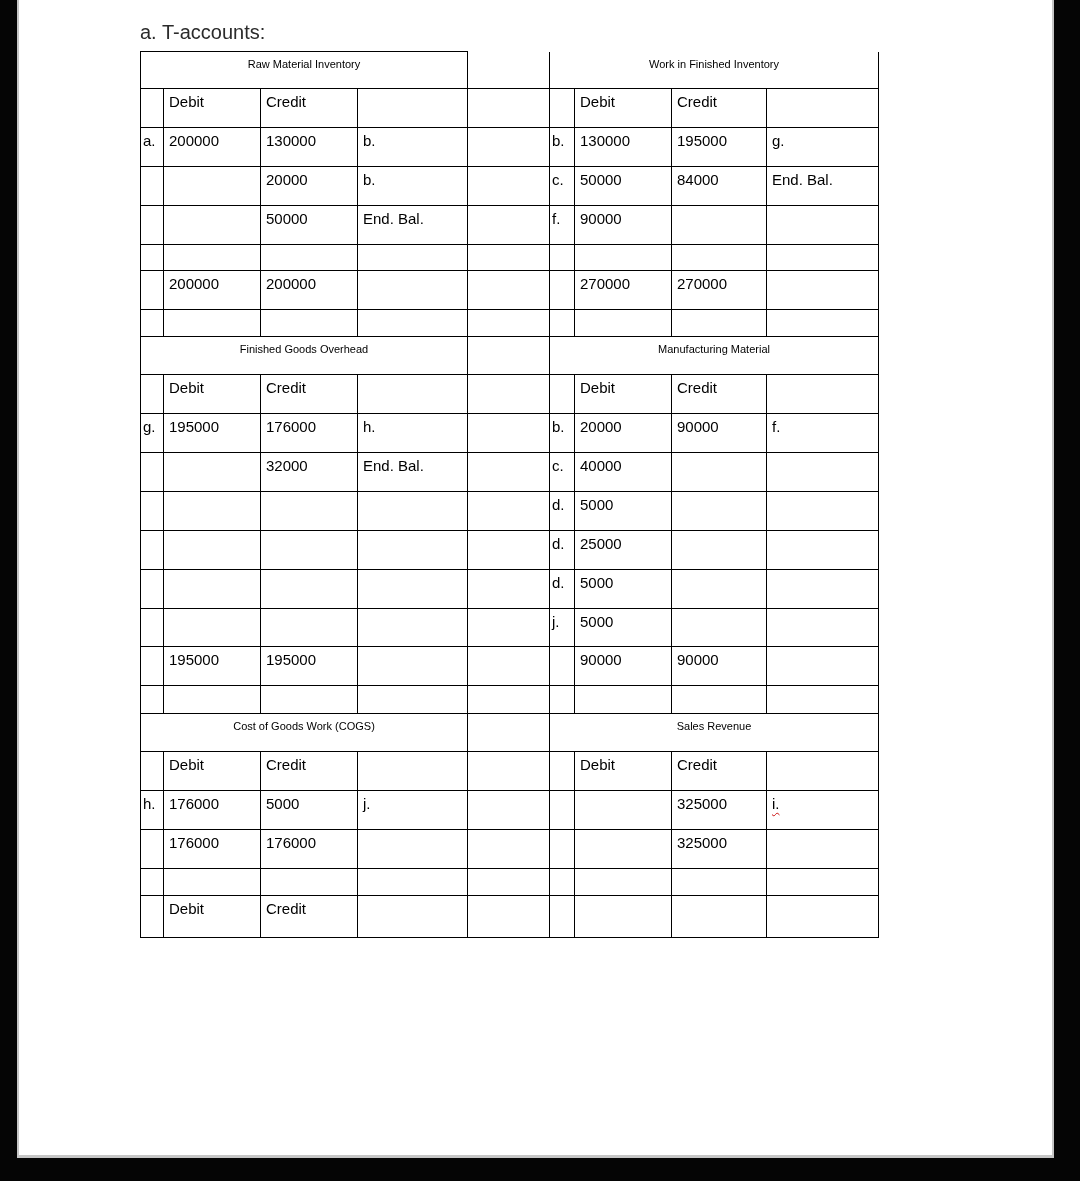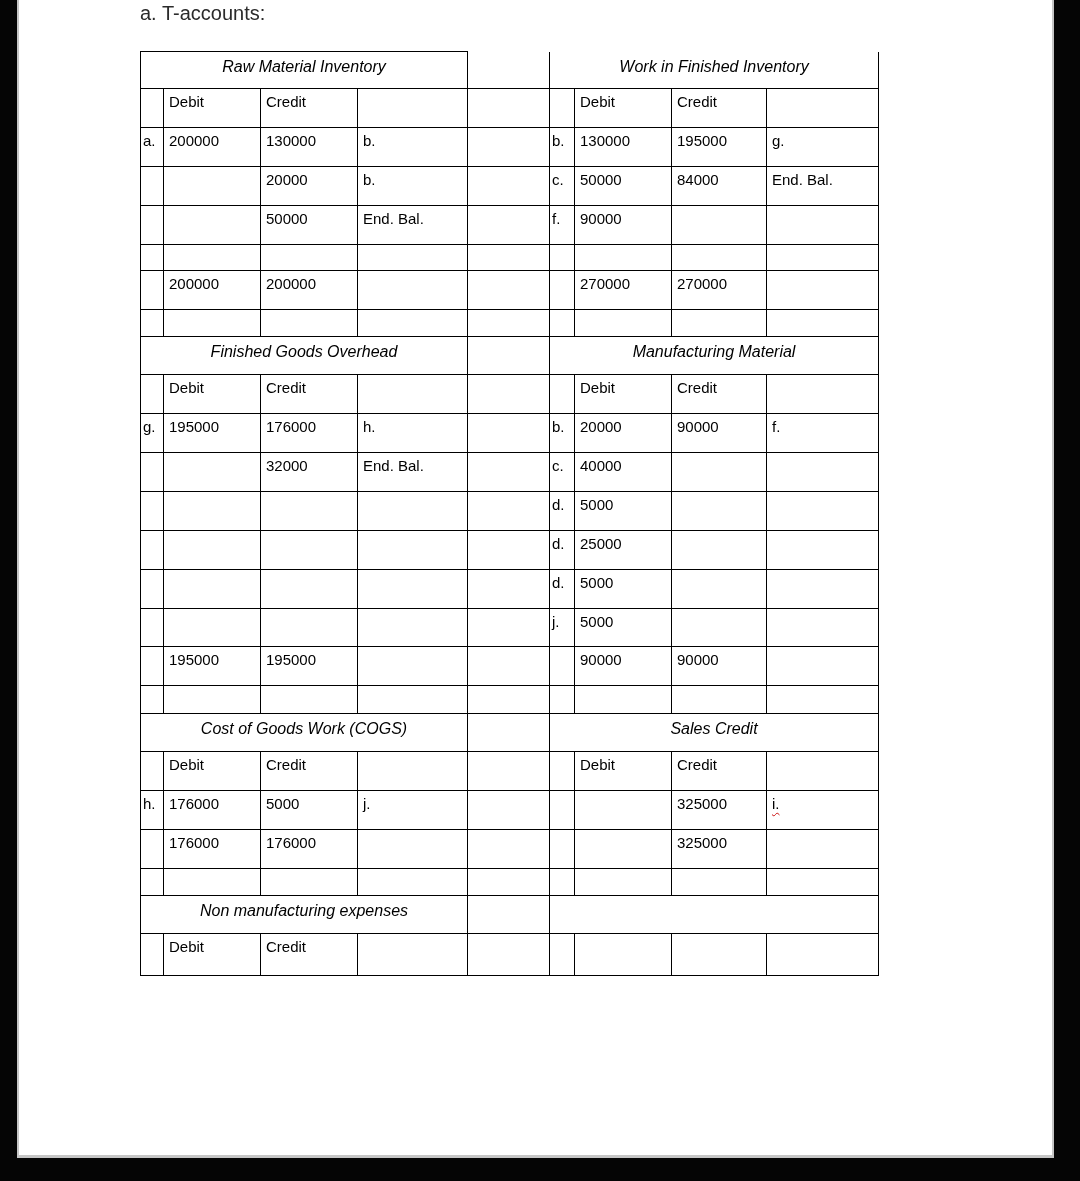--- a/index.html
+++ b/index.html
@@ -13,21 +13,21 @@
   .page {
     position:absolute; left:17px; top:0;
     width:1037px; height:1158px;
     box-sizing:border-box;
     background:#ffffff;
     border-left:2px solid #c6c6c6;
     border-right:2px solid #c6c6c6;
     border-bottom:3px solid #c6c6c6;
   }
   .heading {
-    position:absolute; left:121px; top:1px;
+    position:absolute; left:121px; top:20px;
     font-size:20px; line-height:24px;
     color:#2b2b2b;
   }
   table.tacc {
     position:absolute; left:121px; top:51px;
     border-collapse:collapse;
     table-layout:fixed;
     width:738px;
   }
   table.tacc td {
@@ -35,22 +35,21 @@
     padding:4px 2px 0 5px;
     vertical-align:top;
     font-size:15px; line-height:1.15;
     color:#000000;
     overflow:hidden;
     white-space:nowrap;
   }
   table.tacc td.title {
     text-align:center;
     padding:6px 2px 0 2px;
-    font-size:16px;
-    font-style:italic;
+    font-size:11px;
   }
   table.tacc td.label { padding-left:2px; padding-right:0; }
   table.tacc td.gap { padding:0; }
   table.tacc td.no-top { border-top:none; }
   .misspell {
     text-decoration-line:underline;
     text-decoration-style:wavy;
     text-decoration-color:#cc1111;
     text-decoration-thickness:1px;
     text-underline-offset:3px;
@@ -257,21 +256,21 @@
           <td></td>
           <td class="gap"></td>
           <td class="label"></td>
           <td></td>
           <td></td>
           <td></td>
         </tr>
         <tr style="height: 38px;">
           <td colspan="4" class="title">Cost of Goods Work (COGS)</td>
           <td class="gap"></td>
-          <td colspan="4" class="title">Sales Credit</td>
+          <td colspan="4" class="title">Sales Revenue</td>
         </tr>
         <tr style="height: 39px;">
           <td class="label"></td>
           <td>Debit</td>
           <td>Credit</td>
           <td></td>
           <td class="gap"></td>
           <td class="label"></td>
           <td>Debit</td>
           <td>Credit</td>
@@ -302,25 +301,20 @@
         <tr style="height: 27px;">
           <td class="label"></td>
           <td></td>
           <td></td>
           <td></td>
           <td class="gap"></td>
           <td class="label"></td>
           <td></td>
           <td></td>
           <td></td>
-        </tr>
-        <tr style="height: 38px;">
-          <td colspan="4" class="title">Non manufacturing expenses</td>
-          <td class="gap"></td>
-          <td colspan="4" class="title"></td>
         </tr>
         <tr style="height: 42px;">
           <td class="label"></td>
           <td>Debit</td>
           <td>Credit</td>
           <td></td>
           <td class="gap"></td>
           <td class="label"></td>
           <td></td>
           <td></td>

